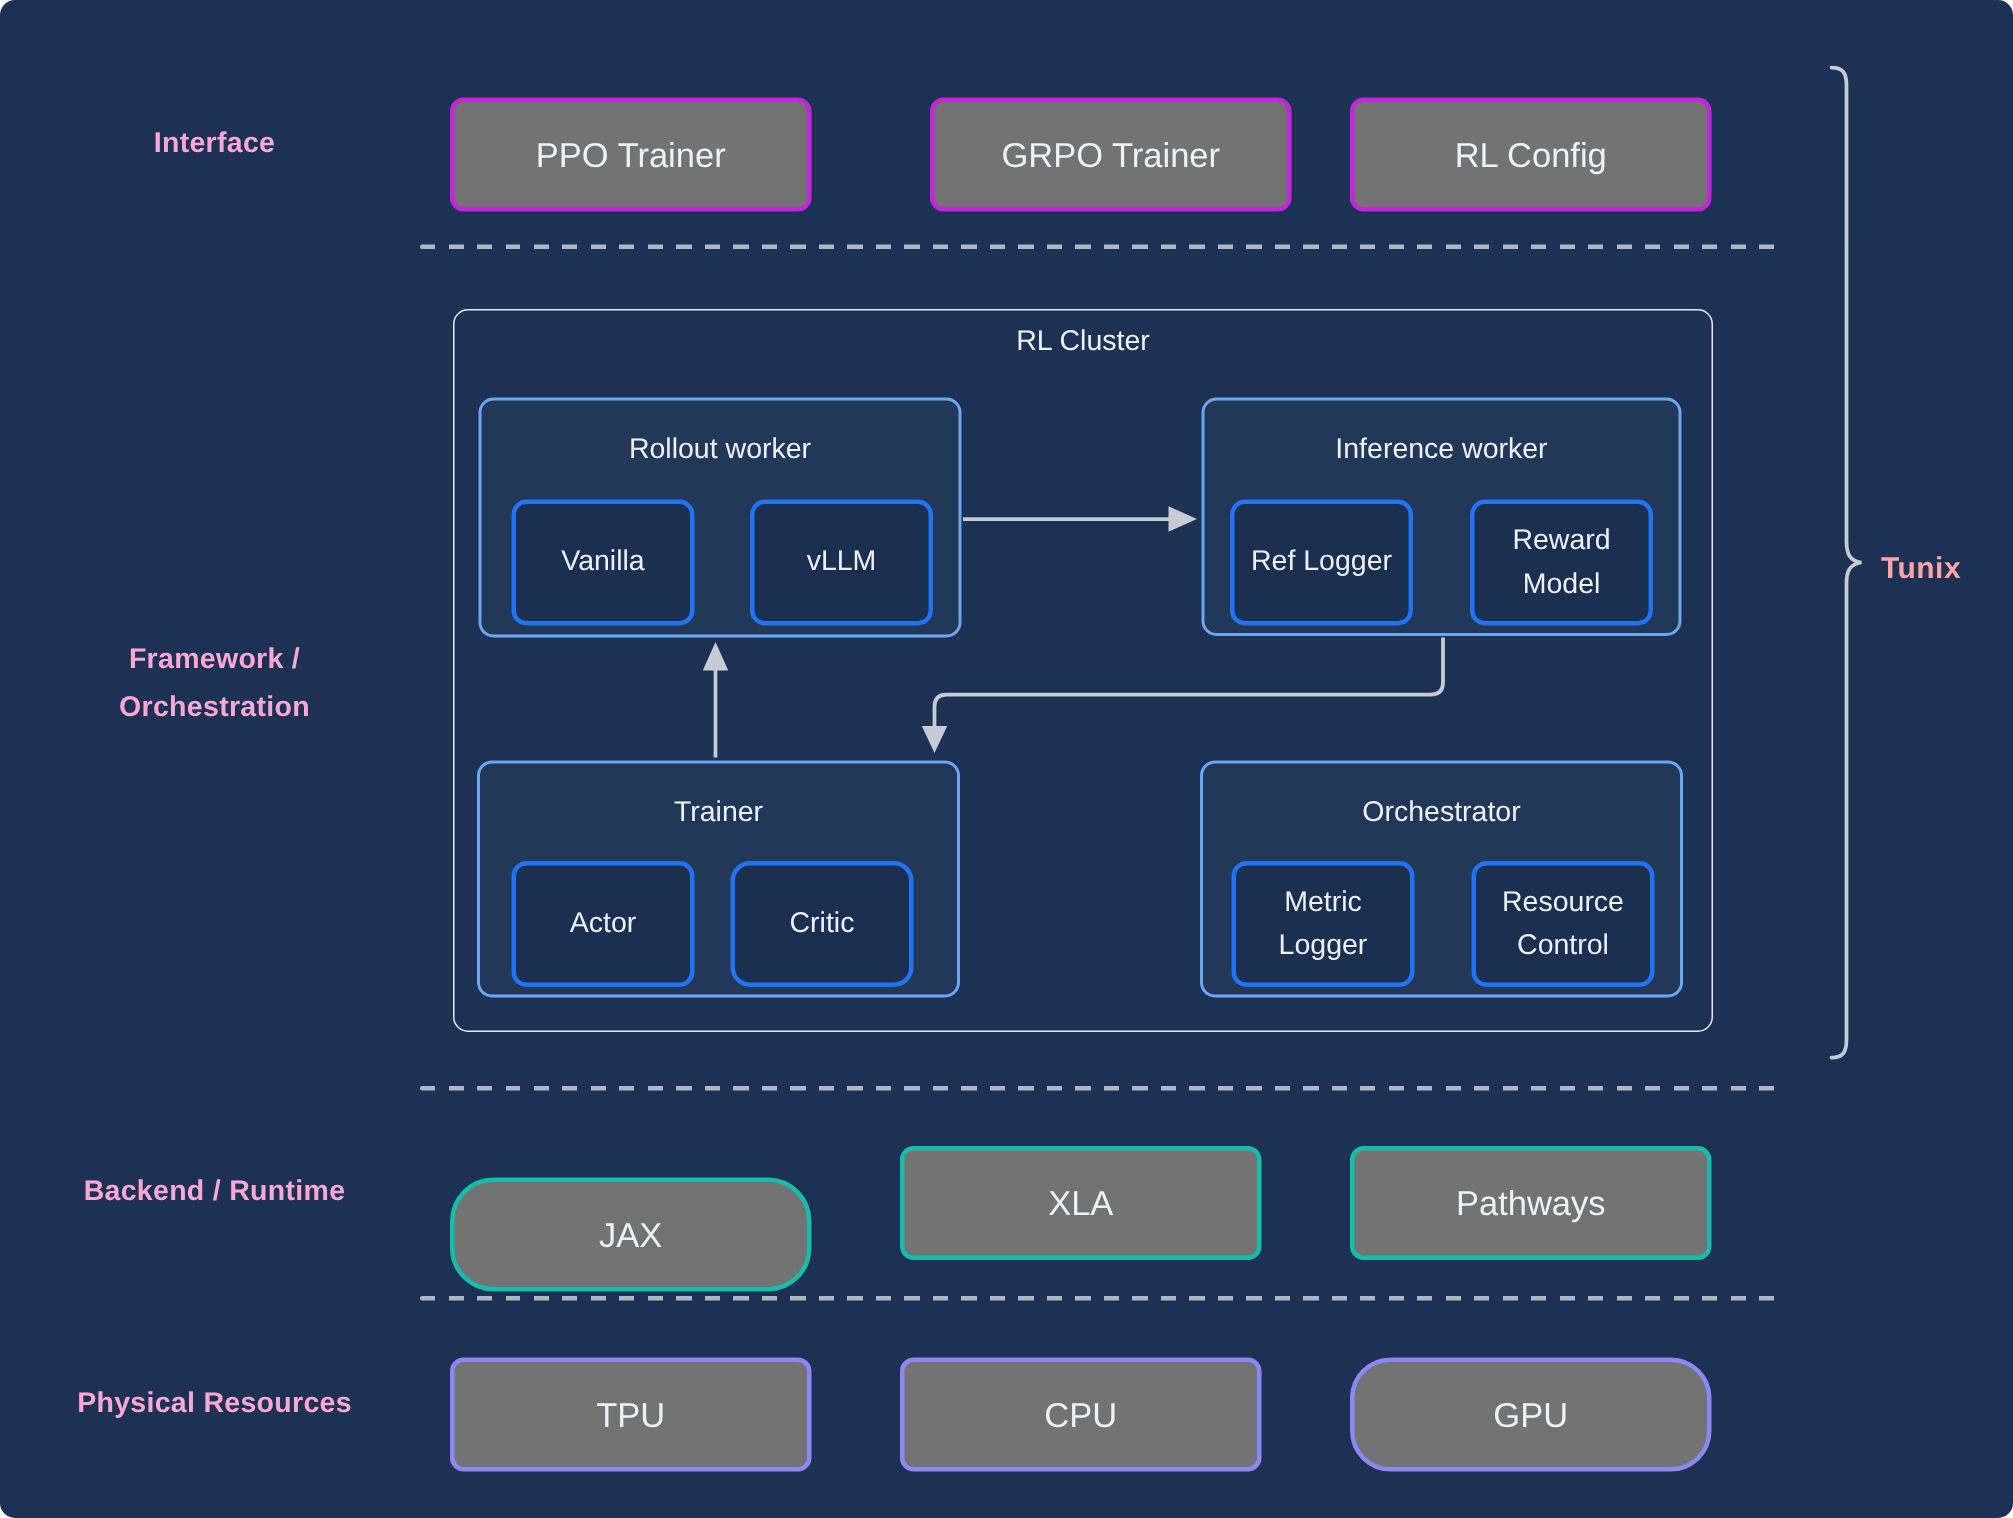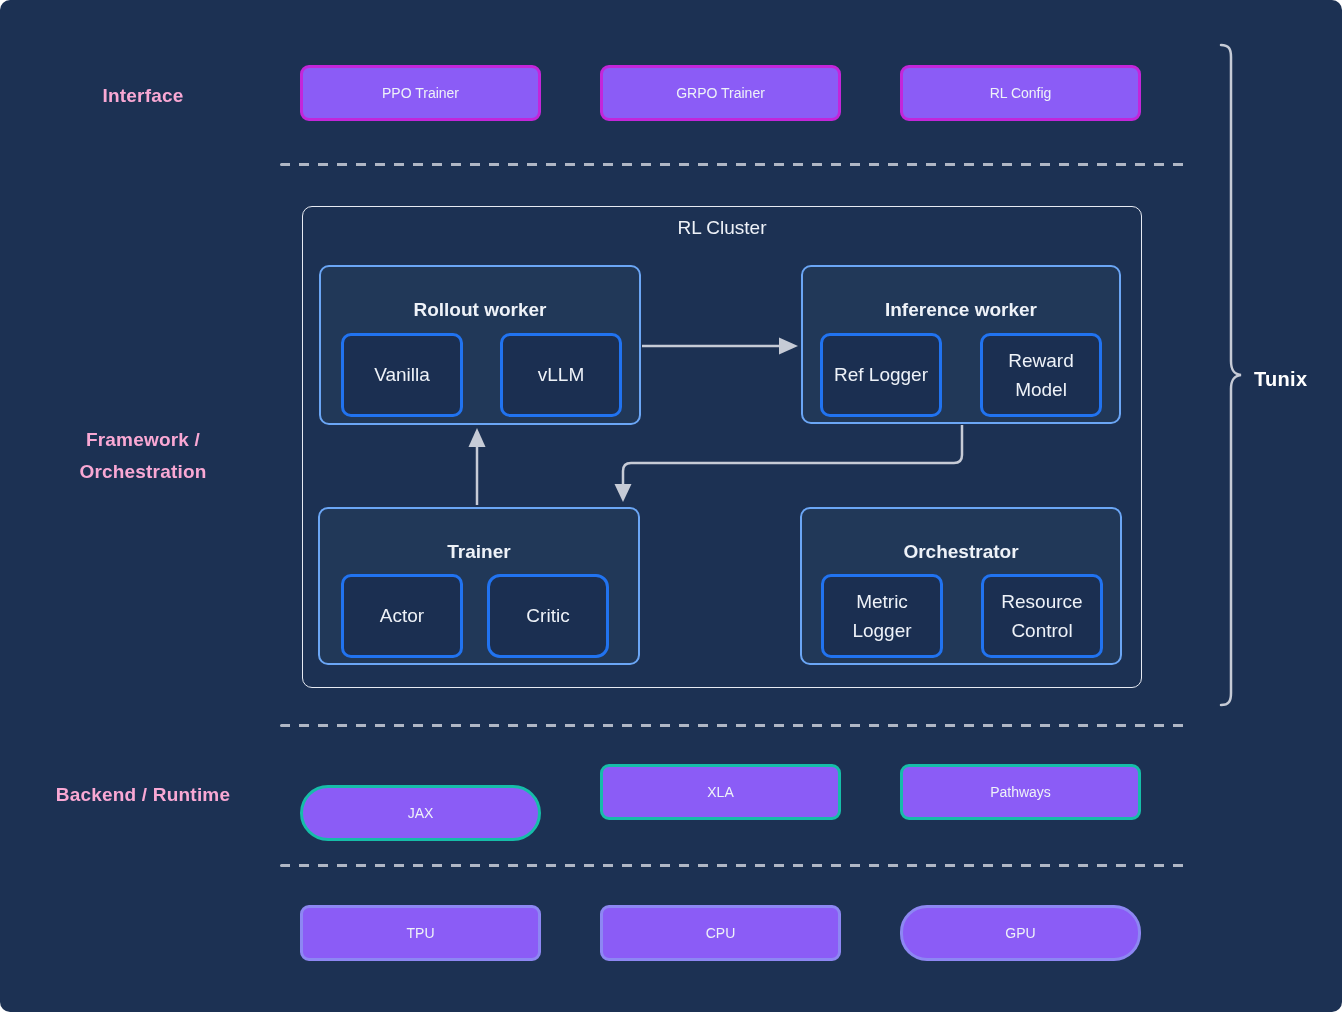--- a/index.html
+++ b/index.html
@@ -1,48 +1,49 @@
 <!DOCTYPE html>
 <html><head>
 <meta charset="utf-8">
 <style>
   html,body{margin:0;padding:0;background:#ffffff;font-family:"Liberation Sans",sans-serif;}
   .card{position:relative;width:1342px;height:1012px;background:#1c3153;border-radius:10px;overflow:hidden;color:#eef2f8;}
   .side-label{position:absolute;left:18px;width:250px;text-align:center;font-weight:bold;font-size:19px;line-height:32px;color:#f9a8d4;letter-spacing:.2px;}
-  .pill{position:absolute;width:241px;height:56px;box-sizing:border-box;border-radius:9px;display:flex;align-items:center;justify-content:center;font-size:14px;background:#8b5cf6;}
+  .pill{position:absolute;width:241px;height:76px;box-sizing:border-box;border-radius:9px;display:flex;align-items:center;justify-content:center;font-size:23px;background:#737373;}
   .pill.iface{border:3px solid #c326da;}
   .pill.backend{border:3px solid #16bda9;}
   .pill.phys{border:3px solid #8d87f3;}
   .dash{position:absolute;left:280px;width:908px;height:3px;border-radius:2px;
         background:repeating-linear-gradient(90deg,rgba(201,206,217,.85) 0 10px,transparent 10px 19px);}
   .cluster{position:absolute;left:302px;top:206px;width:840px;height:482px;box-sizing:border-box;
            border:1.5px solid #e6eaf2;border-radius:10px;}
   .cluster-title{position:absolute;left:0;top:10px;width:100%;text-align:center;font-size:19px;}
   .group{position:absolute;box-sizing:border-box;border:2px solid #6ba6f5;border-radius:10px;background:#213858;}
-  .group-title{position:absolute;left:0;top:32px;width:100%;text-align:center;font-size:19px;font-weight:bold;}
+  .group-title{position:absolute;left:0;top:22px;width:100%;text-align:center;font-size:19px;}
   .module{position:absolute;width:122px;height:84px;box-sizing:border-box;border:3px solid #2173f0;border-radius:10px;
           background:#1b2f51;display:flex;align-items:center;justify-content:center;text-align:center;
           font-size:19px;line-height:1.55;padding:0 6px;}
   .overlay{position:absolute;left:0;top:0;pointer-events:none;}
-  .brand{position:absolute;left:1254px;top:366px;width:82px;font-weight:bold;font-size:20px;line-height:26px;color:#ffffff;letter-spacing:.3px;}
+  .brand{position:absolute;left:1254px;top:366px;width:82px;font-weight:bold;font-size:20px;line-height:26px;color:#fca5a5;letter-spacing:.3px;}
 </style>
 </head>
 <body>
 
 <div class="card">
 
   <div class="side-label" style="top:80px;">Interface</div>
   <div class="side-label" style="top:424px;">
     <div>Framework /</div>
     <div>Orchestration</div>
   </div>
   <div class="side-label" style="top:779px;">Backend / Runtime</div>
+  <div class="side-label" style="top:920px;">Physical Resources</div>
 
   <div class="pill iface" style="left:300px;top:65px;">PPO Trainer</div>
-  <div class="pill iface" style="left:600px;top:65px;">GRPO Trainer</div>
+  <div class="pill iface" style="left:620px;top:65px;">GRPO Trainer</div>
   <div class="pill iface" style="left:900px;top:65px;">RL Config</div>
 
   <div class="dash" style="top:163px;"></div>
   <div class="dash" style="top:724px;"></div>
   <div class="dash" style="top:864px;"></div>
 
   <div class="cluster">
     <div class="cluster-title">RL Cluster</div>
   </div>
 

